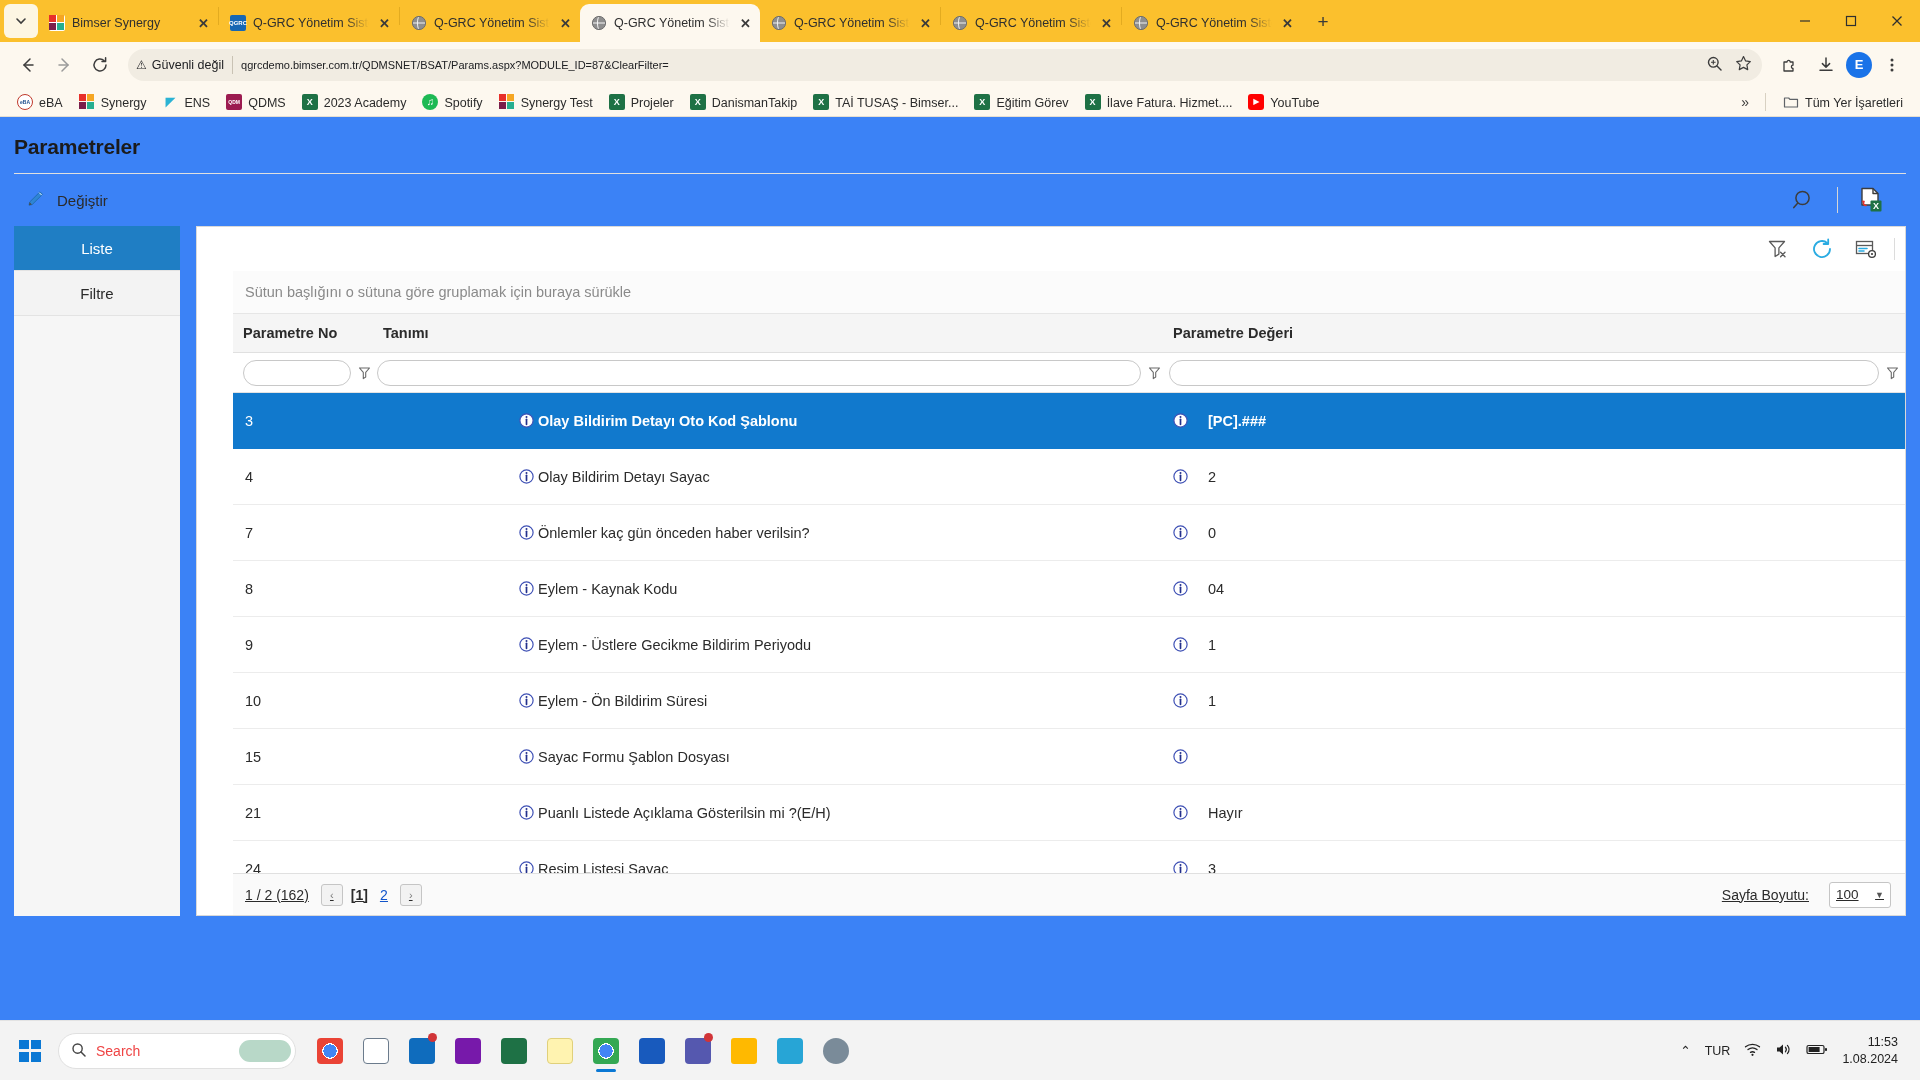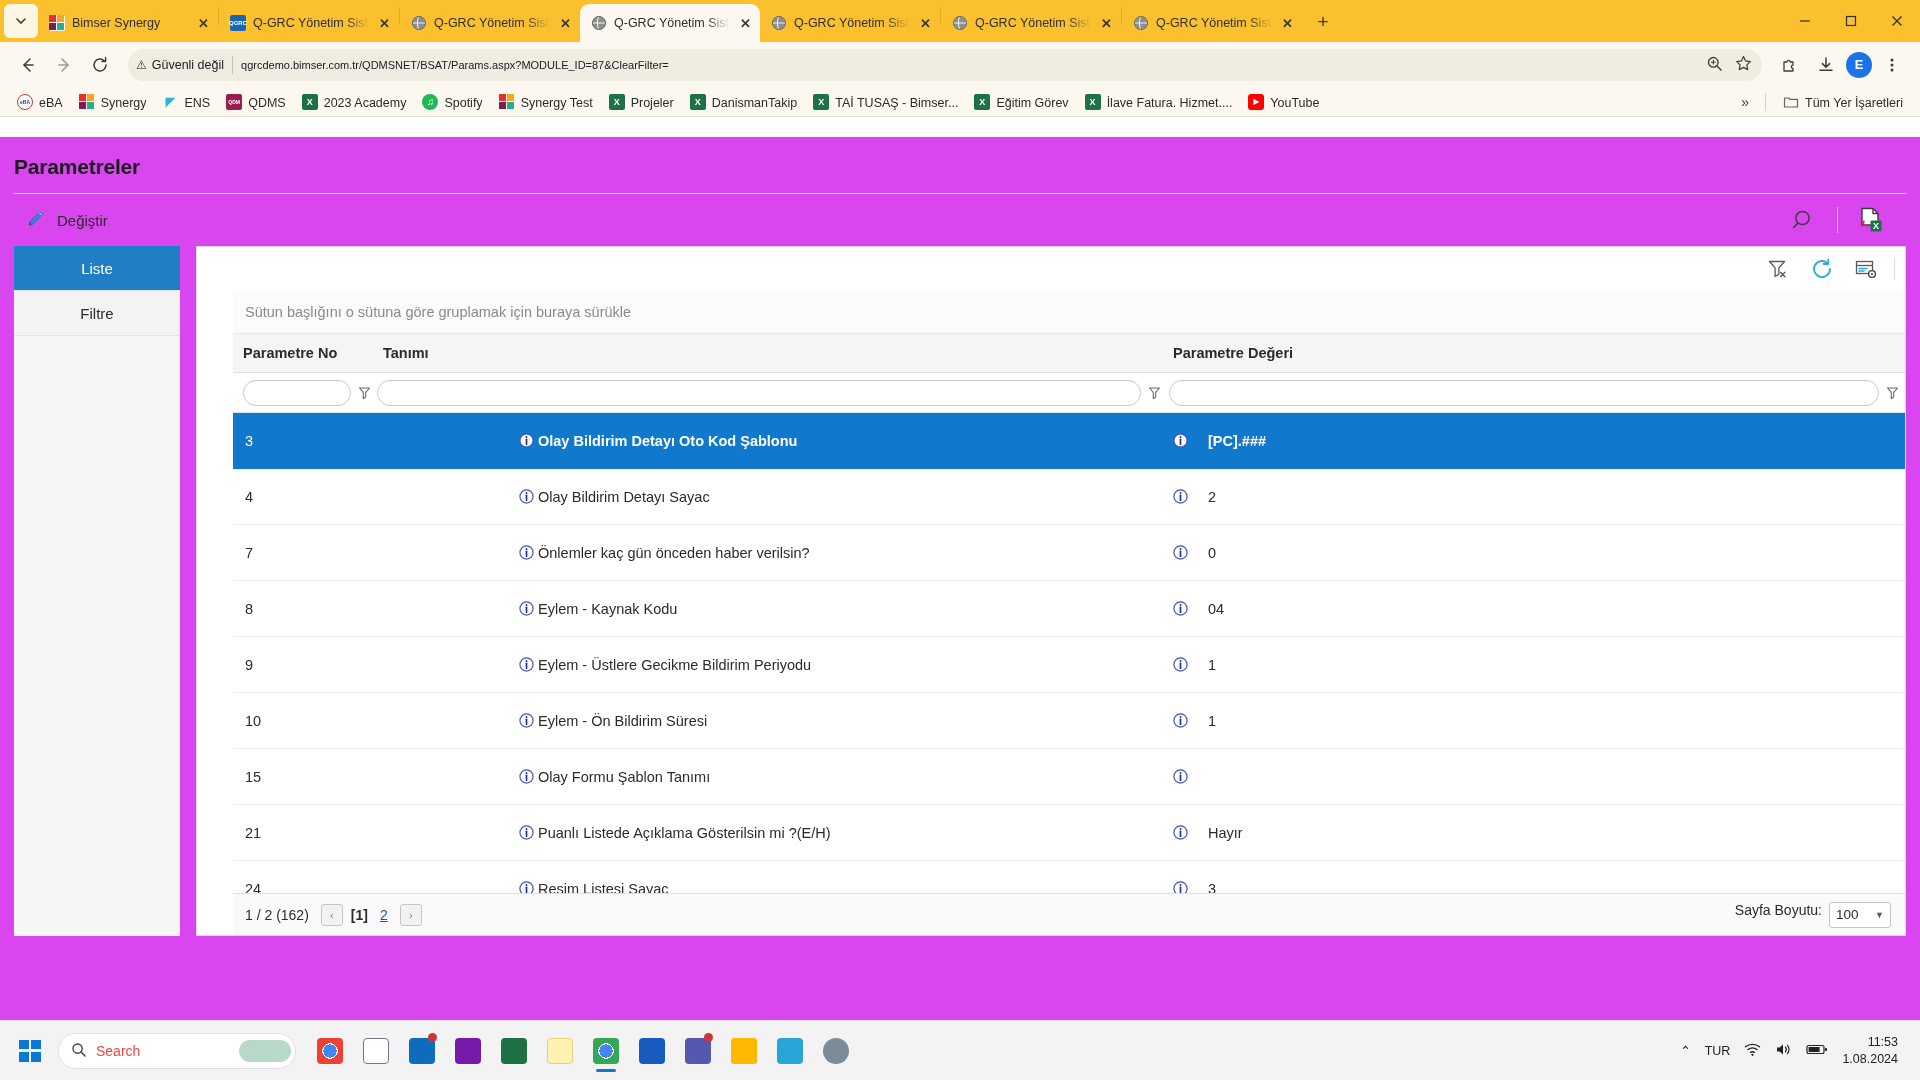--- a/index.html
+++ b/index.html
@@ -109,21 +109,21 @@
   .bmi.sq-bimser i { position:absolute; }
   .bmi.sq-bimser .q1{ left:0; top:0; width:7px; height:7px; background:#e8302a;}
   .bmi.sq-bimser .q2{ left:8px; top:0; width:7px; height:7px; background:#f5a623;}
   .bmi.sq-bimser .q3{ left:0; top:8px; width:7px; height:7px; background:#7b1f4b;}
   .bmi.sq-bimser .q4{ left:8px; top:8px; width:7px; height:7px; background:#27ae8f;}
   .bm-more { margin-left: auto; display:flex; align-items:center; gap:10px; }
   .bm-chev { font-size: 14px; color:#3c3c3c; padding: 0 6px;}
   .bm-allsep { width:1px; height:18px; background:#d8d1c2;}
 
   
-  .page { flex: 1; background: #d946ef; position: relative; overflow: hidden; margin-top: 20px; }
+  .page { flex: 1; background: #3b82f6; position: relative; overflow: hidden; }
   .page-title {
     font-size: 21px; font-weight: 700; color: #1b1b1b; padding: 18px 0 14px 14px;
     letter-spacing: -0.2px;
   }
   .title-rule { height:1px; background:#e0e0e0; margin: 0 14px; }
 
   .action-bar { height: 52px; display:flex; align-items:center; padding: 0 22px 0 26px; }
   .action-btn { display:flex; align-items:center; gap: 10px; font-size: 15px; color:#2b2b2b; }
   .action-right { margin-left:auto; display:flex; align-items:center; gap: 0px; }
   .ar-item { width: 54px; height: 40px; display:flex; align-items:center; justify-content:center; }
@@ -176,30 +176,30 @@
   .row.sel { background:#1179cd; color:#fff; border-bottom-color:#1179cd; height: 56px; }
   .row .cellno { width: 140px; flex:0 0 140px; padding-left: 12px;}
   .row .celltxt { flex:1; min-width:0; display:flex; align-items:center; gap:4px; padding-left: 146px;}
   .row .cellval { width: 742px; flex:0 0 742px; display:flex; align-items:flex-start; gap:20px; padding-left: 10px;}
   .row.sel .cellval, .row.sel .celltxt { font-weight: 600; }
 
   .info-ico { width: 15px; height:15px; flex:0 0 15px; }
 
   .pager {
     height: 42px; display:flex; align-items:center; padding: 0 14px 0 12px;
-    border-top: 1px solid #e0e0e0; background:#fafafa; font-size: 14px; color:#2b2b2b;
+    border-top: 1px solid #e0e0e0; background:#fafafa; font-size: 14px; color:#2b2b2b;text-decoration:underline;
   }
   .pg-count { margin-right: 12px; }
   .pg-btn {
     width: 22px; height: 22px; border: 1px solid #c5c5c5; border-radius: 3px; background:#f2f2f2;
     display:flex; align-items:center; justify-content:center; font-size: 11px; color:#7a7a7a; margin-right: 8px;
   }
   .pg-cur { font-weight: 700; margin-right: 12px; }
   .pg-link { color:#1155cc; text-decoration: underline; margin-right: 12px; }
-  .pg-right { margin-left:auto; display:flex; gap: 7px; }
+  .pg-right { margin-left:auto; display:flex; align-items:center; gap: 20px; }
   .pg-sel {
     width: 62px; height: 26px; border:1px solid #c5c5c5; border-radius:3px; background:#fff;
     display:flex; align-items:center; padding: 0 6px; font-size: 13.5px; position:relative;
   }
   .pg-sel .caret { margin-left:auto; font-size: 9px; color:#555; }
 
   
   .taskbar {
     position:absolute; left:0; bottom:0; width:1920px; height:60px; background:#f3f3f3;
     display:flex; align-items:center; padding: 0 8px; gap: 6px;
@@ -722,21 +722,21 @@
 
           <div class="row">
             <div class="cellno">15</div>
             <div class="celltxt">
               <span class="info-ico"><svg width="15" height="15" viewBox="0 0 15 15">
                     <circle cx="7.5" cy="7.5" r="6.6" fill="#fff"></circle>
                     <circle cx="7.5" cy="7.5" r="6.6" fill="none" stroke="#3f51b5" stroke-width="1.2"></circle>
                     <path d="M7.5 6.3v5" stroke="#23308c" stroke-width="1.7" stroke-linecap="round"></path>
                     <circle cx="7.5" cy="4.1" r="1" fill="#23308c"></circle>
                   </svg></span>
-              <span>Olay Formu Şablon Tanımı</span>
+              <span>Sayac Formu Şablon Dosyası</span>
             </div>
             <div class="cellval">
               <span class="info-ico"><svg width="15" height="15" viewBox="0 0 15 15">
                     <circle cx="7.5" cy="7.5" r="6.6" fill="#fff"></circle>
                     <circle cx="7.5" cy="7.5" r="6.6" fill="none" stroke="#3f51b5" stroke-width="1.2"></circle>
                     <path d="M7.5 6.3v5" stroke="#23308c" stroke-width="1.7" stroke-linecap="round"></path>
                     <circle cx="7.5" cy="4.1" r="1" fill="#23308c"></circle>
                   </svg></span>
               <span></span>
             </div>

